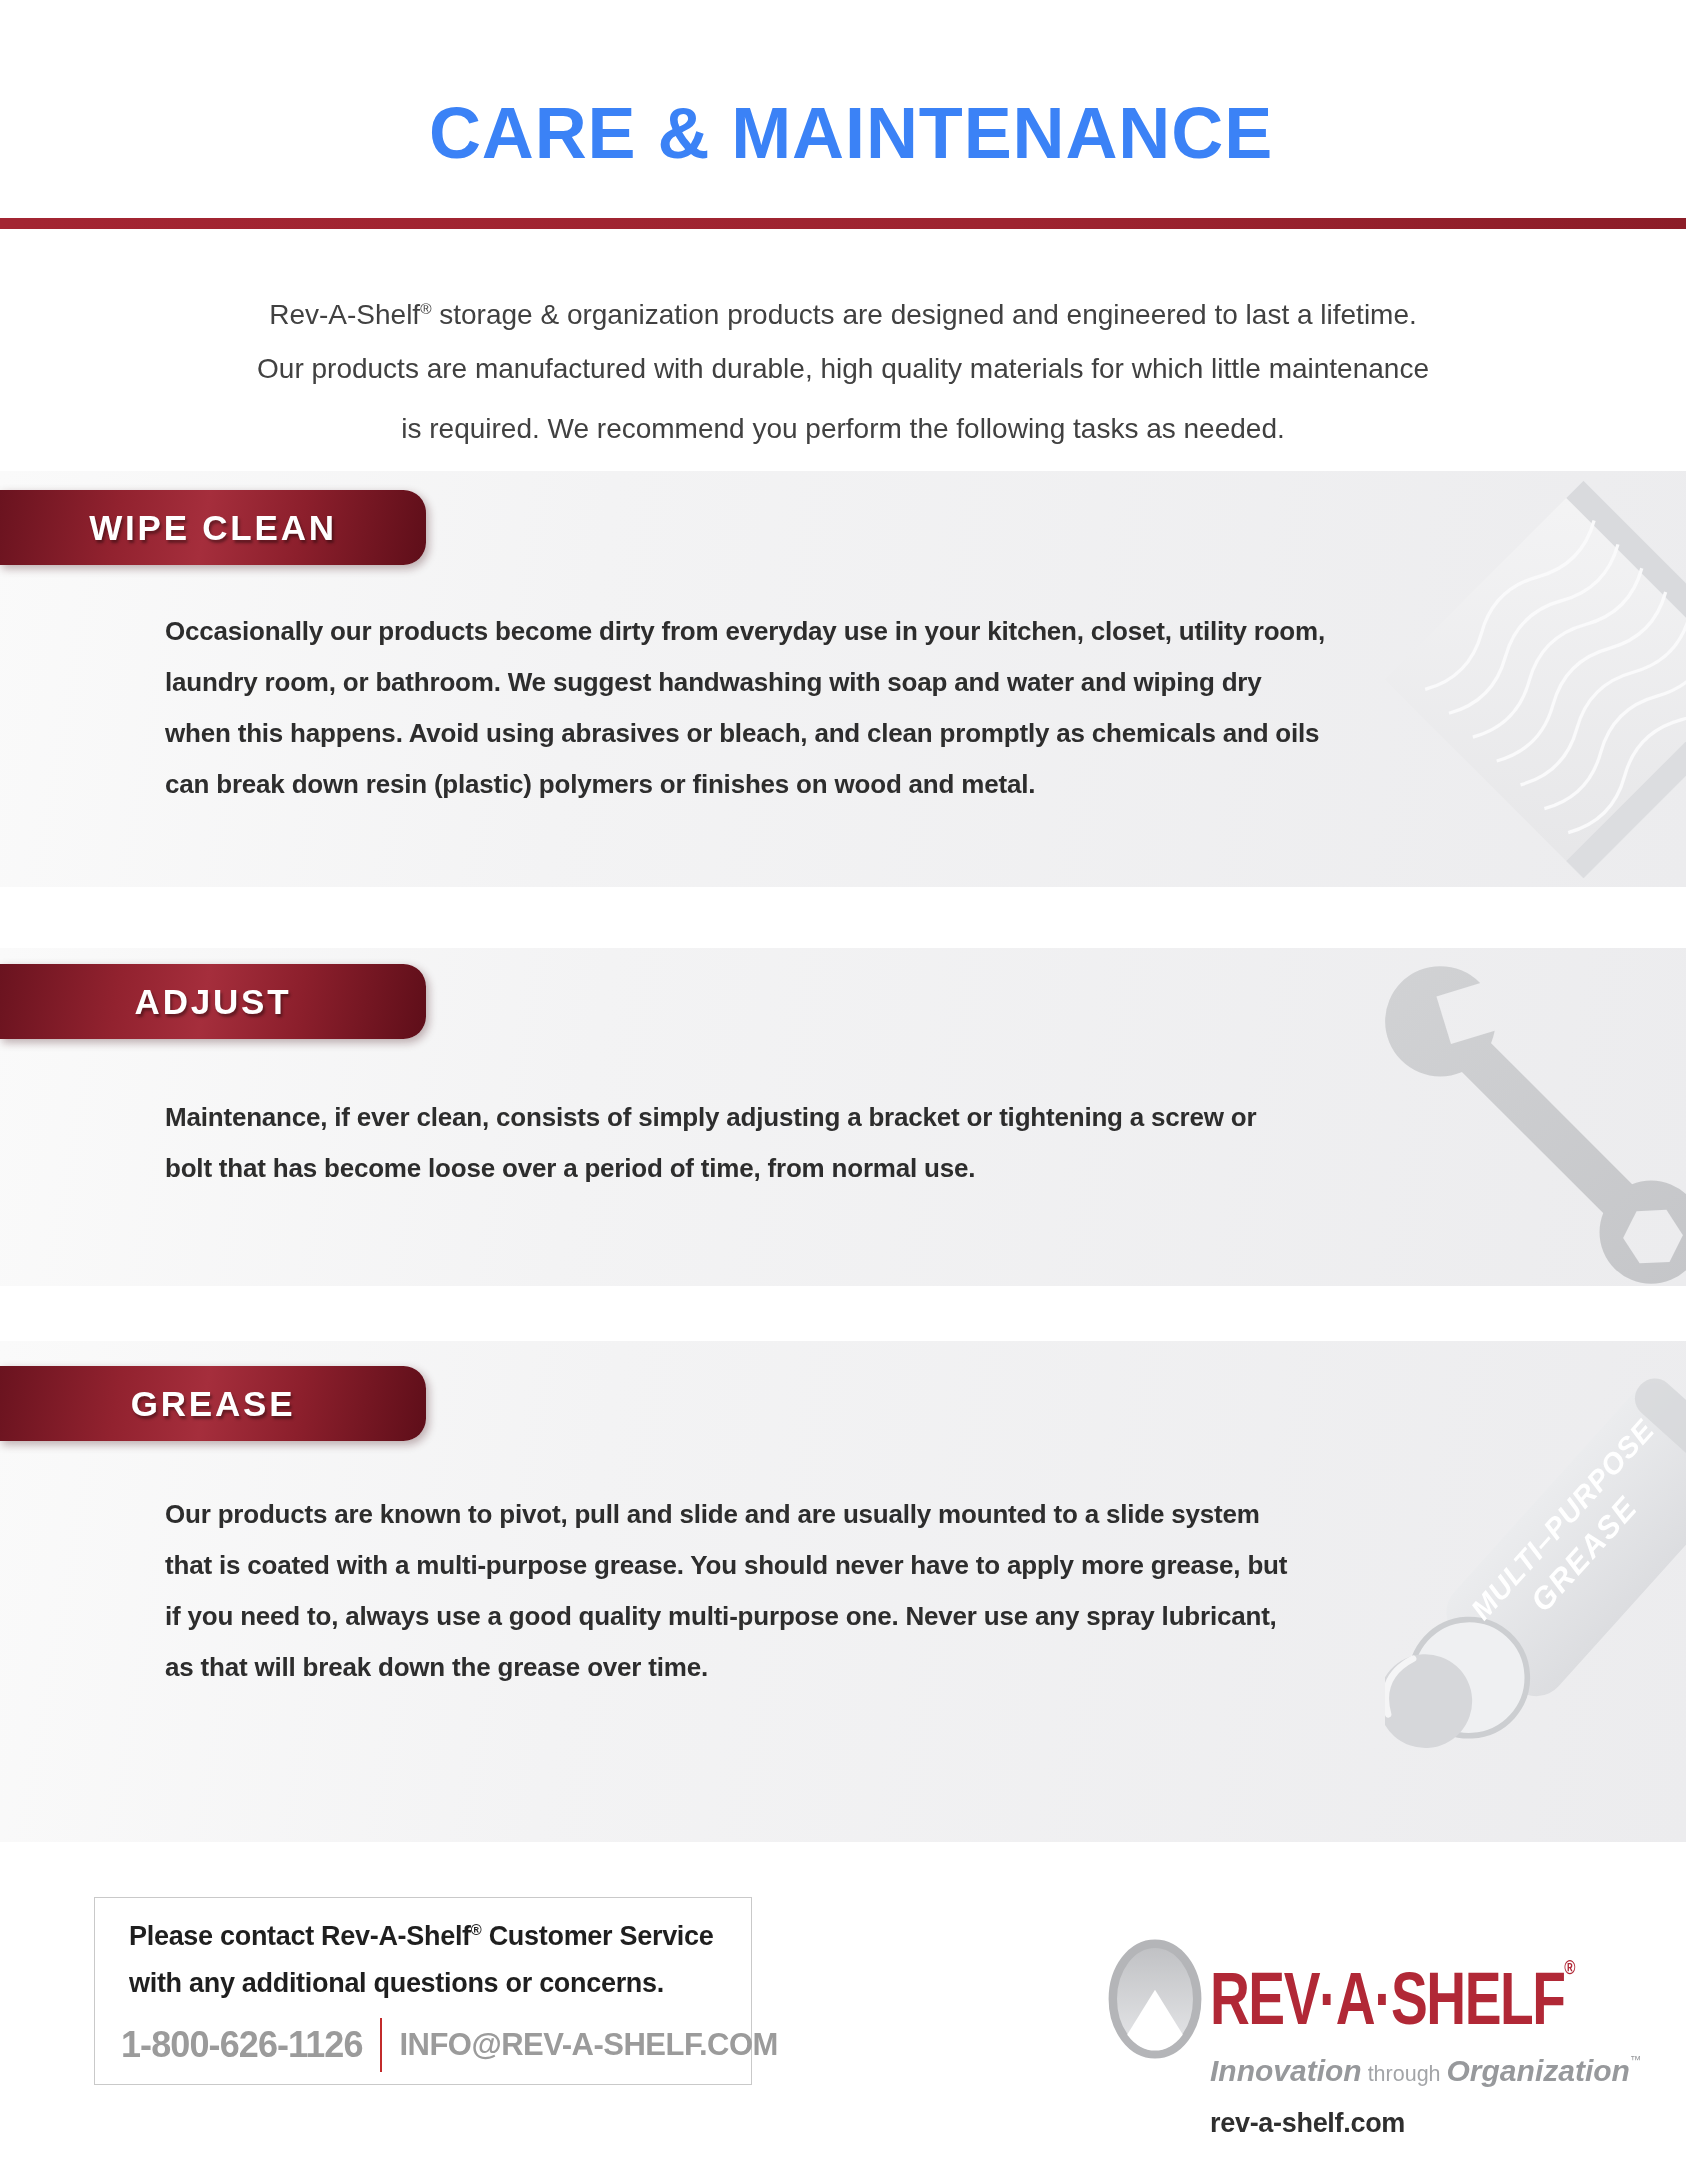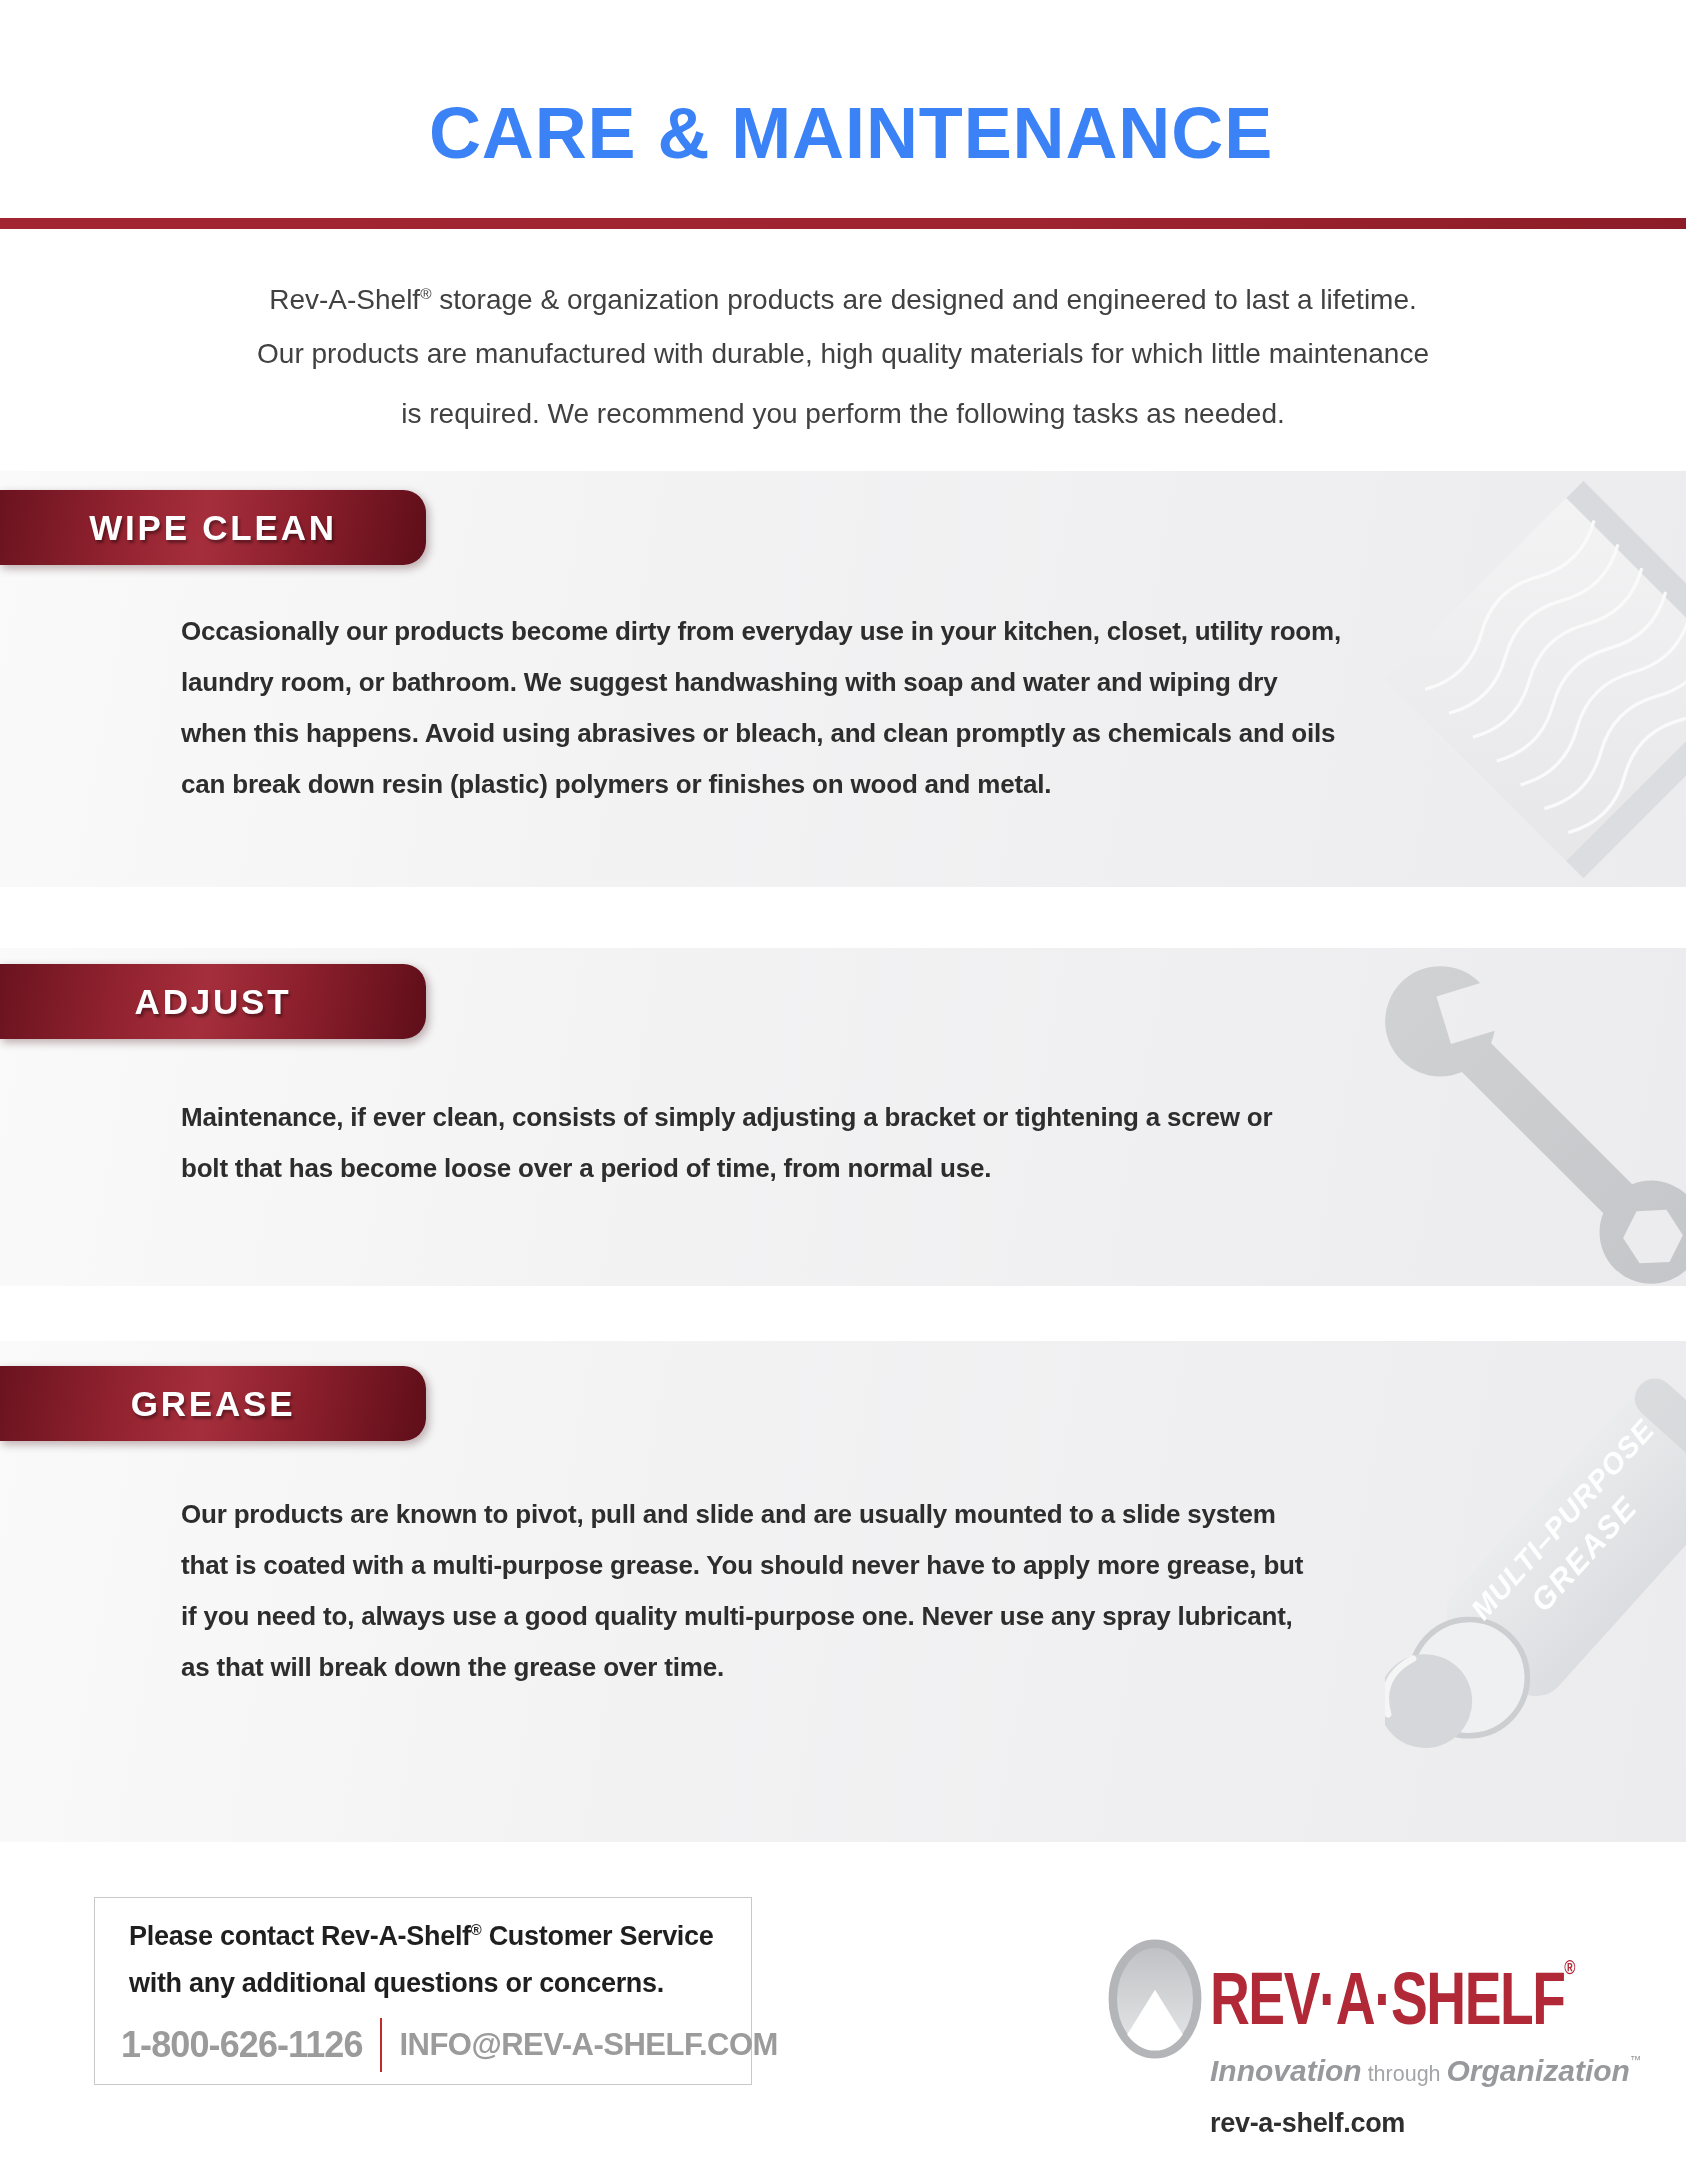--- a/index.html
+++ b/index.html
@@ -8,21 +8,21 @@
 
   
   .title{position:absolute;left:8px;top:92px;width:1686px;text-align:center;
          font-size:72px;font-weight:bold;letter-spacing:0.9px;color:#3b82f6;white-space:nowrap;}
   .red-rule{position:absolute;left:0;top:218px;width:1686px;height:11.2px;
             background:linear-gradient(to right,#a32532,#9e2430 60%,#8c1d28);}
 
   
   .intro{position:absolute;left:0;top:277px;width:1686px;text-align:center;color:#414141;
          font-size:28px;font-weight:400;}
-  .intro .line{height:60px;line-height:34px;white-space:nowrap;}
+  .intro .line{height:60px;line-height:64px;white-space:nowrap;}
   sup.reg{font-size:0.55em;vertical-align:super;}
 
   
   .panel{position:absolute;left:0;width:1686px;overflow:hidden;
          background:linear-gradient(100deg,#fafafa 0%,#f3f3f4 35%,#ececee 100%);}
   #panel-wipe{top:471px;height:416px;}
   #panel-adjust{top:948px;height:338px;}
   #panel-grease{top:1341px;height:501px;}
 
   
@@ -31,21 +31,21 @@
           box-shadow:2.8px 3.7px 8.4px rgba(60,10,16,.30);
           display:flex;align-items:center;justify-content:center;}
   .banner span{color:#ffffff;font-weight:bold;font-size:35px;letter-spacing:2.8px;white-space:nowrap;
                text-shadow:1.9px 2.8px 2.8px rgba(0,0,0,.38);}
   #banner-wipe{top:490px;}
   #banner-adjust{top:964px;}
   #banner-grease{top:1366px;}
 
   
   .para{position:absolute;left:165px;color:#2d2d2d;font-weight:bold;font-size:26px;letter-spacing:-0.2px;}
-  .para .pline{height:51px;line-height:51px;white-space:nowrap;margin-left:16px;}
+  .para .pline{height:51px;line-height:51px;white-space:nowrap;}
   #para-wipe{top:606px;}
   #para-adjust{top:1092px;}
   #para-grease{top:1489px;}
 
   
   .gfx{position:absolute;}
   #gfx-cloth{left:1368px;top:-7.5px;}
   #gfx-wrench{left:1363px;top:-3.7px;}
   #gfx-tube{left:1385px;top:5.6px;}
 

